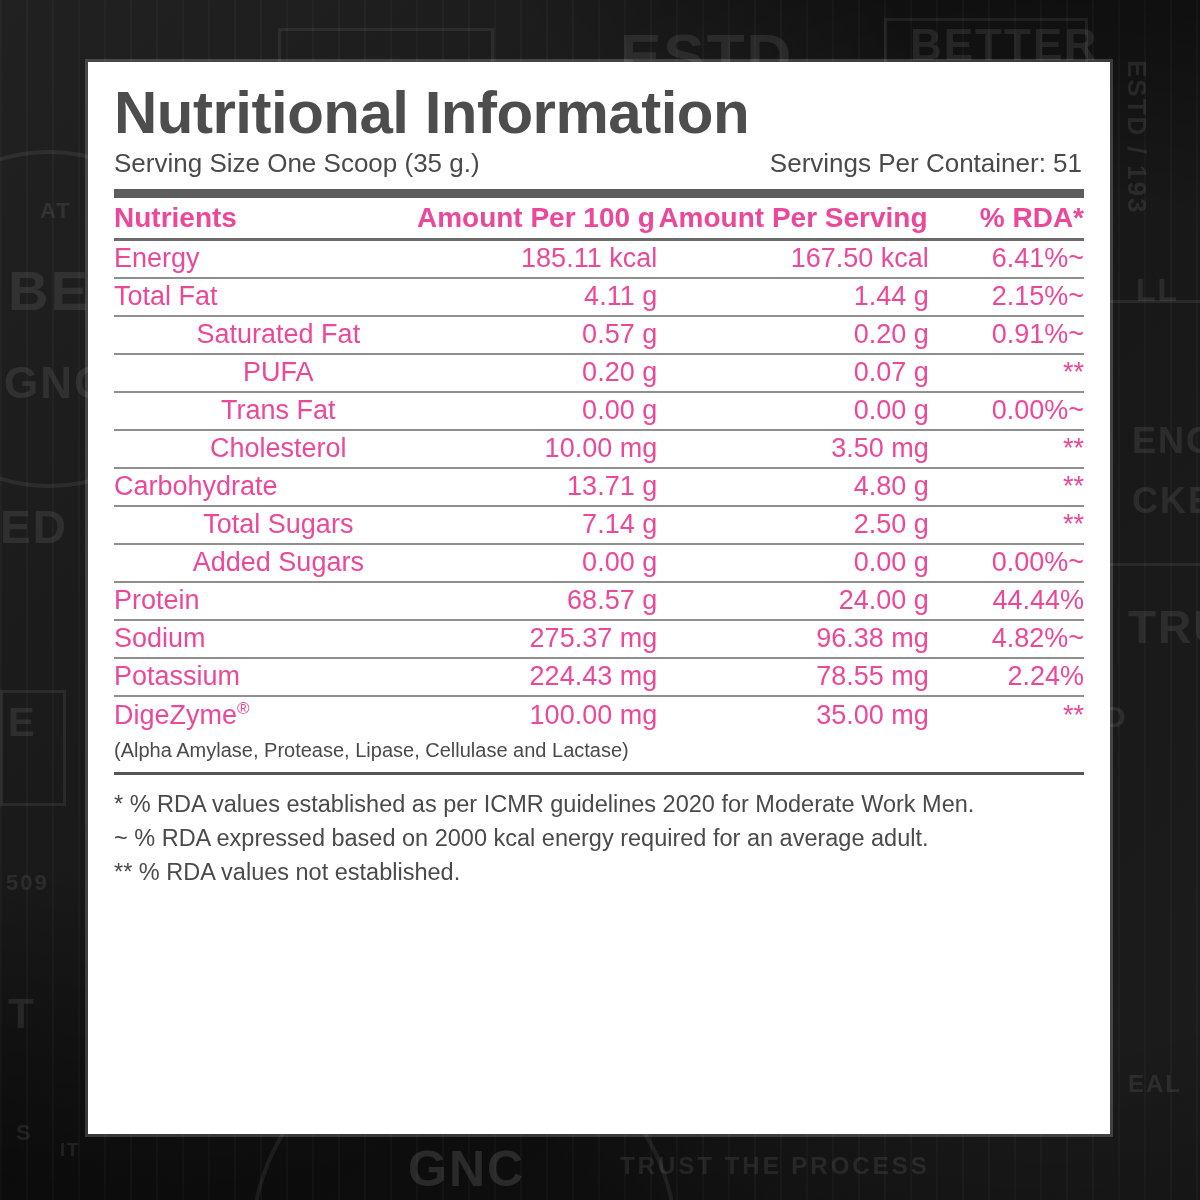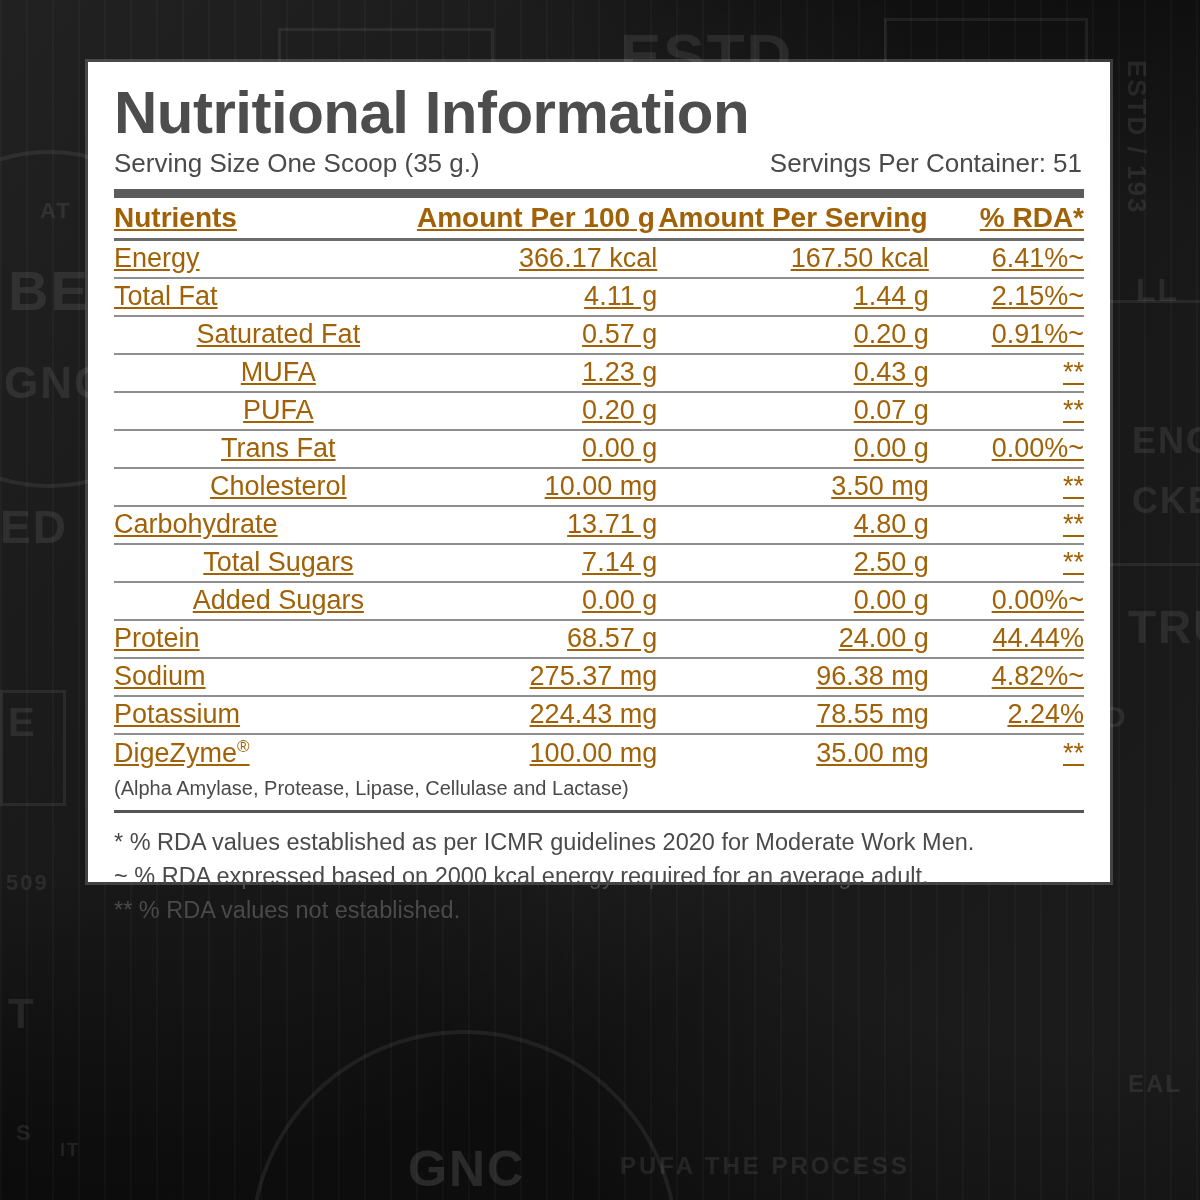--- a/index.html
+++ b/index.html
@@ -48,21 +48,21 @@
     border-radius: 50%;
     border: 4px solid rgba(255,255,255,0.07);
   }
 
   
   .label-card {
     position: absolute;
     left: 88px;
     top: 62px;
     width: 1022px;
-    height: 820px;
+    height: 1072px;
     background: #ffffff;
     box-shadow: 0 0 0 3px rgba(255,255,255,0.18);
   }
   .label-inner {
     position: absolute;
     left: 26px;
     right: 26px;
     top: 20px;
     bottom: 18px;
   }
@@ -98,26 +98,25 @@
     border-collapse: collapse;
     table-layout: fixed;
     margin-top: 2px;
   }
   table.nut col.c1 { width: 31%; }
   table.nut col.c2 { width: 25%; }
   table.nut col.c3 { width: 28%; }
   table.nut col.c4 { width: 16%; }
 
   table.nut th, table.nut td {
-    color: #a16207;
+    color: #ec4899;
     font-size: 27px;
     padding: 2px 0 3px 0;
     vertical-align: baseline;
     border-bottom: 2px solid #8f8f8f;
-    text-decoration: underline;
   }
   table.nut thead th {
     font-weight: bold;
     font-size: 28px;
     padding-bottom: 4px;
     border-bottom: 3px solid #6b6b6b;
   }
   th.hl { text-align: left; }
   th.hc { text-align: center; }
   th.hr { text-align: right; padding-right: 2px; }
@@ -153,39 +152,40 @@
 
 <div class="backdrop">
   <div class="bd-shape" style="left:278px; top:28px; width:210px; height:58px;"></div>
   <div class="bd-shape" style="left:884px; top:18px; width:198px; height:70px;"></div>
   <div class="bd-shape" style="left:1098px; top:300px; width:120px; height:260px;"></div>
   <div class="bd-shape" style="left:0px; top:690px; width:60px; height:110px;"></div>
   <div class="bd-circle" style="left:-120px; top:150px; width:330px; height:330px;"></div>
   <div class="bd-circle" style="left:250px; top:1030px; width:420px; height:420px;"></div>
 
   <div class="bd-text" style="left:620px; top:20px; font-size:62px;">ESTD</div>
+  <div class="bd-text" style="left:910px; top:20px; font-size:44px;">BETTER</div>
   <div class="bd-text" style="left:1152px; top:60px; font-size:26px; transform:rotate(90deg); transform-origin:left top;">ESTD / 193</div>
   <div class="bd-text" style="left:40px; top:198px; font-size:22px;">AT</div>
   <div class="bd-text" style="left:8px; top:258px; font-size:56px;">BE</div>
   <div class="bd-text" style="left:4px; top:358px; font-size:44px;">GNC</div>
   <div class="bd-text" style="left:0px; top:500px; font-size:46px;">ED</div>
   <div class="bd-text" style="left:8px; top:700px; font-size:40px;">E</div>
   <div class="bd-text" style="left:8px; top:990px; font-size:42px;">T</div>
   <div class="bd-text" style="left:16px; top:1120px; font-size:22px;">S</div>
   <div class="bd-text" style="left:6px; top:870px; font-size:22px;">509</div>
   <div class="bd-text" style="left:1128px; top:600px; font-size:46px;">TRU</div>
   <div class="bd-text" style="left:1132px; top:420px; font-size:36px;">ENG</div>
   <div class="bd-text" style="left:1132px; top:480px; font-size:36px;">CKE</div>
   <div class="bd-text" style="left:1136px; top:272px; font-size:32px;">LL</div>
   <div class="bd-text" style="left:1128px; top:1070px; font-size:24px;">EAL</div>
   <div class="bd-text" style="left:1104px; top:700px; font-size:30px;">D</div>
   <div class="bd-text" style="left:60px; top:1140px; font-size:18px;">IT</div>
 
   <div class="bd-text" style="left:408px; top:1140px; font-size:50px; color:rgba(255,255,255,0.12);">GNC</div>
-  <div class="bd-text" style="left:620px; top:1152px; font-size:24px; letter-spacing:3px;">PUFA THE PROCESS</div>
+  <div class="bd-text" style="left:620px; top:1152px; font-size:24px; letter-spacing:3px;">TRUST THE PROCESS</div>
 </div>
 
 <div class="label-card">
   <div class="label-inner">
 
     <h1 class="title">Nutritional Information</h1>
 
     <div class="serving-row">
       <span>Serving Size One Scoop (35 g.)</span>
       <span>Servings Per Container: 51</span>
@@ -204,41 +204,35 @@
         <tr>
           <th class="hl">Nutrients</th>
           <th class="hc">Amount Per 100 g</th>
           <th class="hc">Amount Per Serving</th>
           <th class="hr">% RDA*</th>
         </tr>
       </thead>
       <tbody id="nut-body">
           <tr>
             <td class="name">Energy</td>
-            <td class="num">366.17 kcal</td>
+            <td class="num">185.11 kcal</td>
             <td class="num2">167.50 kcal</td>
             <td class="rda">6.41%~</td>
           </tr>
           <tr>
             <td class="name">Total Fat</td>
             <td class="num">4.11 g</td>
             <td class="num2">1.44 g</td>
             <td class="rda">2.15%~</td>
           </tr>
           <tr>
             <td class="name ind">Saturated Fat</td>
             <td class="num">0.57 g</td>
             <td class="num2">0.20 g</td>
             <td class="rda">0.91%~</td>
-          </tr>
-          <tr>
-            <td class="name ind">MUFA</td>
-            <td class="num">1.23 g</td>
-            <td class="num2">0.43 g</td>
-            <td class="rda">**</td>
           </tr>
           <tr>
             <td class="name ind">PUFA</td>
             <td class="num">0.20 g</td>
             <td class="num2">0.07 g</td>
             <td class="rda">**</td>
           </tr>
           <tr>
             <td class="name ind">Trans Fat</td>
             <td class="num">0.00 g</td>

